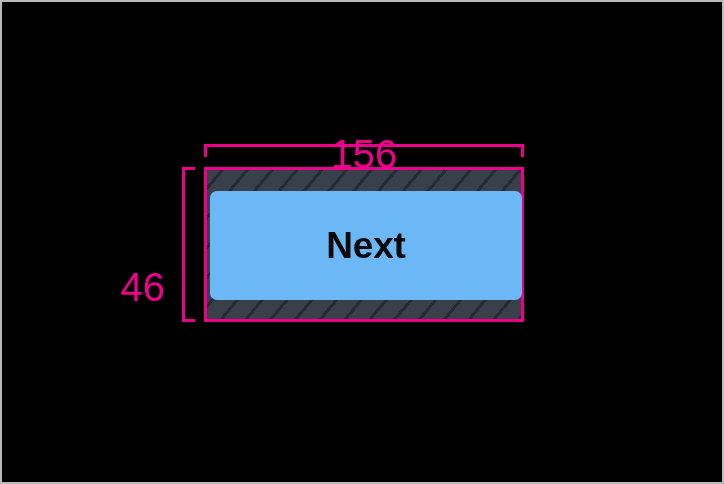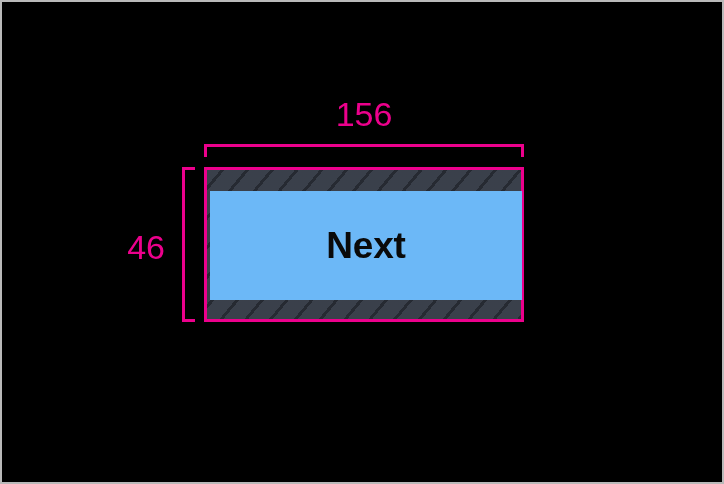--- a/index.html
+++ b/index.html
@@ -48,44 +48,45 @@
     );
   }
 
   .widget-face {
     position: absolute;
     left: 3px;
     top: 21px;
     width: 312px;
     height: 109px;
     background: #6cb8f7;
-    border-radius: 0;
+    border-radius: 7px;
     display: flex;
     align-items: center;
     justify-content: center;
   }
 
   .widget-label {
     font-size: 37px;
     font-weight: bold;
     color: #0a0a0a;
     letter-spacing: -0.2px;
     line-height: 1;
     user-select: none;
   }
 
   
   .dim-text {
     position: absolute;
     color: #ec008c;
-    font-size: 34px;
+    font-size: 40px;
     font-weight: 400;
     line-height: 1;
     white-space: nowrap;
     user-select: none;
+    margin-top: 37px;
   }
   .dim-width-text {
     left: 202px;
     top: 95px;
     width: 320px;
     text-align: center;
   }
   .dim-height-text {
     left: 60px;
     top: 228px;

